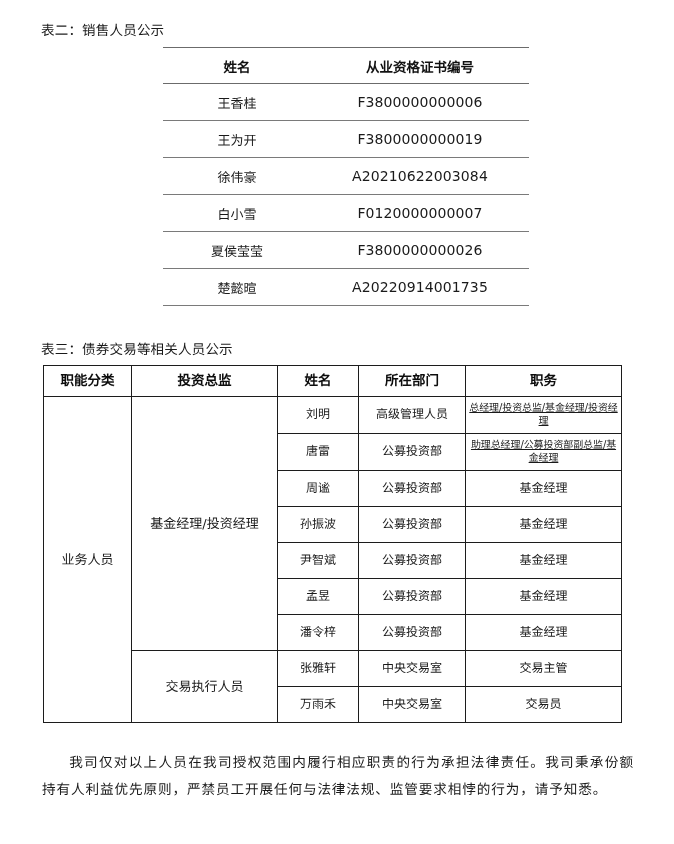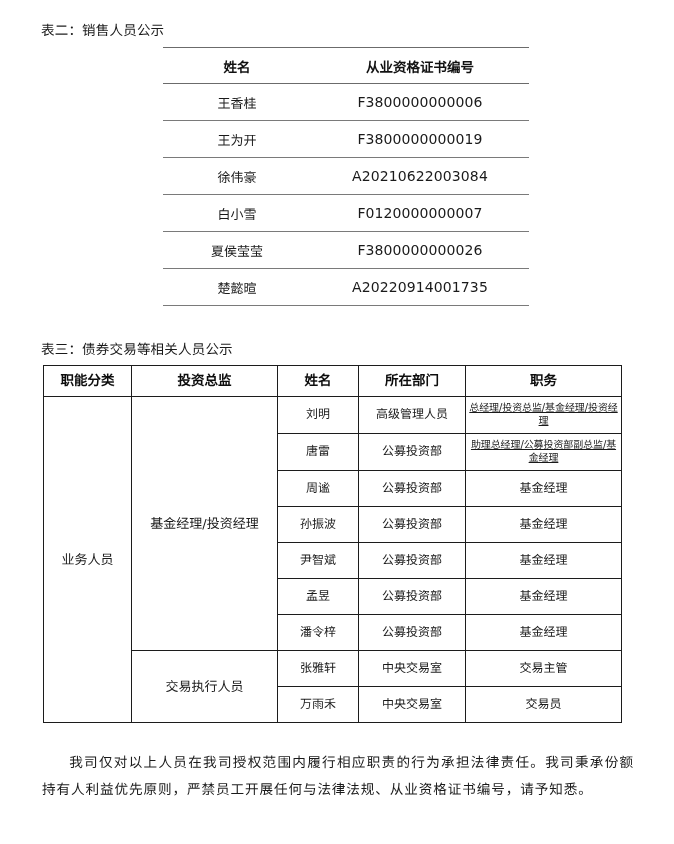--- a/index.html
+++ b/index.html
@@ -271,15 +271,15 @@
         </tr>
         <tr>
           <td>万雨禾</td>
           <td>中央交易室</td>
           <td>交易员</td>
         </tr>
       </tbody>
     </table>
   </div>
 
-  <p id="closing-note">我司仅对以上人员在我司授权范围内履行相应职责的行为承担法律责任。我司秉承份额持有人利益优先原则，严禁员工开展任何与法律法规、从业资格证书编号，请予知悉。</p>
+  <p id="closing-note">我司仅对以上人员在我司授权范围内履行相应职责的行为承担法律责任。我司秉承份额持有人利益优先原则，严禁员工开展任何与法律法规、监管要求相悖的行为，请予知悉。</p>
 
 </div>
 
 </body></html>

